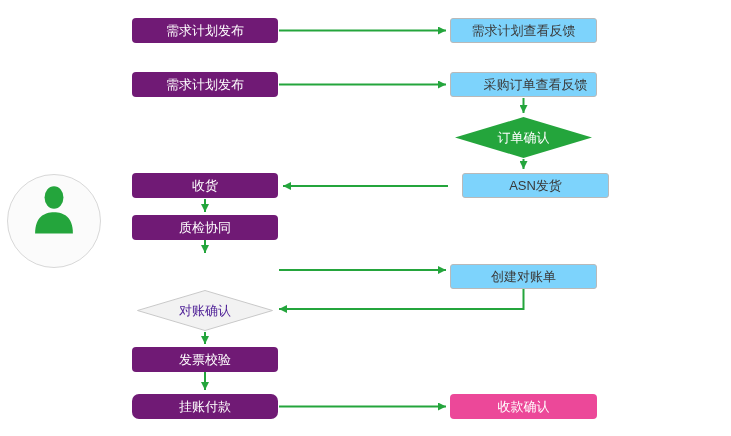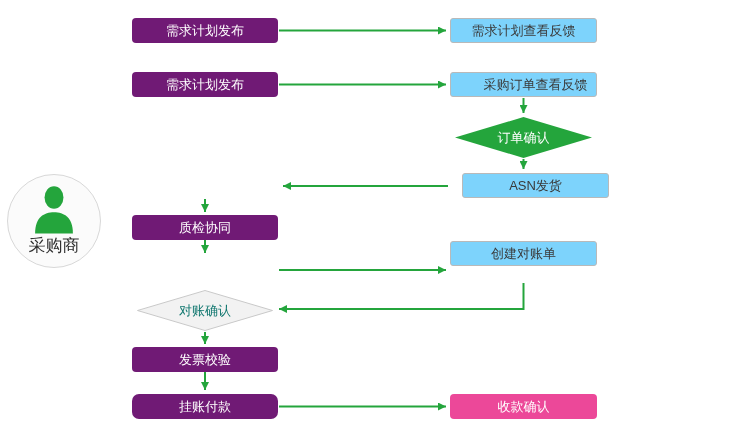--- a/index.html
+++ b/index.html
@@ -50,21 +50,21 @@
     left: 0; top: 0;
     width: 100%; height: 100%;
   }
   .diamond .diamond-label {
     position: relative;
     font-size: 13px;
     line-height: 1;
     white-space: nowrap;
   }
   .diamond.green .diamond-label { color: #ffffff; }
-  .diamond.gray  .diamond-label { color: #0f766e; }
+  .diamond.gray  .diamond-label { color: #4c1d95; }
 
   .actor {
     position: absolute;
     width: 94px; height: 94px;
     border-radius: 50%;
     background: #fbfbfb;
     border: 1px solid #d8d8d8;
   }
   .actor .actor-icon {
     position: absolute;
@@ -106,34 +106,34 @@
       <path d="M205,372 V390" marker-end="url(#ah)"></path>
       <path d="M279,406.5 H446" marker-end="url(#ah)"></path>
     </g>
   </svg>
 
   <div class="actor" style="left:7px; top:174px;">
     <svg class="actor-icon" width="54" height="56" viewBox="0 0 60 60">
       <ellipse cx="30" cy="15" rx="10.5" ry="12.5" fill="#24a53c"></ellipse>
       <path d="M9,55 C9,37 19,31.5 30,31.5 C41,31.5 51,37 51,55 Z" fill="#24a53c"></path>
     </svg>
-    <div class="actor-label">采购商</div>
   </div>
 
 
   <div class="node green col-left" style="top:18px;">需求计划发布</div>
   <div class="node green col-left" style="top:72px;">需求计划发布</div>
+  <div class="node green col-left" style="top:173px;">收货</div>
   <div class="node green col-left" style="top:215px;">质检协同</div>
   <div class="node green col-left" style="top:347px;text-align:right;">发票校验</div>
   <div class="node green col-left" style="top:394px;border-radius:7px;">挂账付款</div>
 
   <div class="node light col-right" style="top:18px;">需求计划查看反馈</div>
   <div class="node light col-right" style="top:72px;padding-left:24px;">采购订单查看反馈</div>
   <div class="node light col-right" style="top:173px;margin-left:12px;">ASN发货</div>
-  <div class="node light col-right" style="top:241px;">创建对账单</div>
+  <div class="node light col-right" style="top:264px;">创建对账单</div>
   <div class="node red col-right" style="top:394px;">收款确认</div>
 
   <div class="diamond green" style="left:455px; top:117px; width:137px; height:41px;">
     <svg viewBox="0 0 137 41" preserveAspectRatio="none">
       <polygon points="68.5,0 137,20.5 68.5,41 0,20.5" fill="#24a53c"></polygon>
     </svg>
     <span class="diamond-label">订单确认</span>
   </div>
 
   <div class="diamond gray" style="left:137px; top:290px; width:136px; height:41px;">

